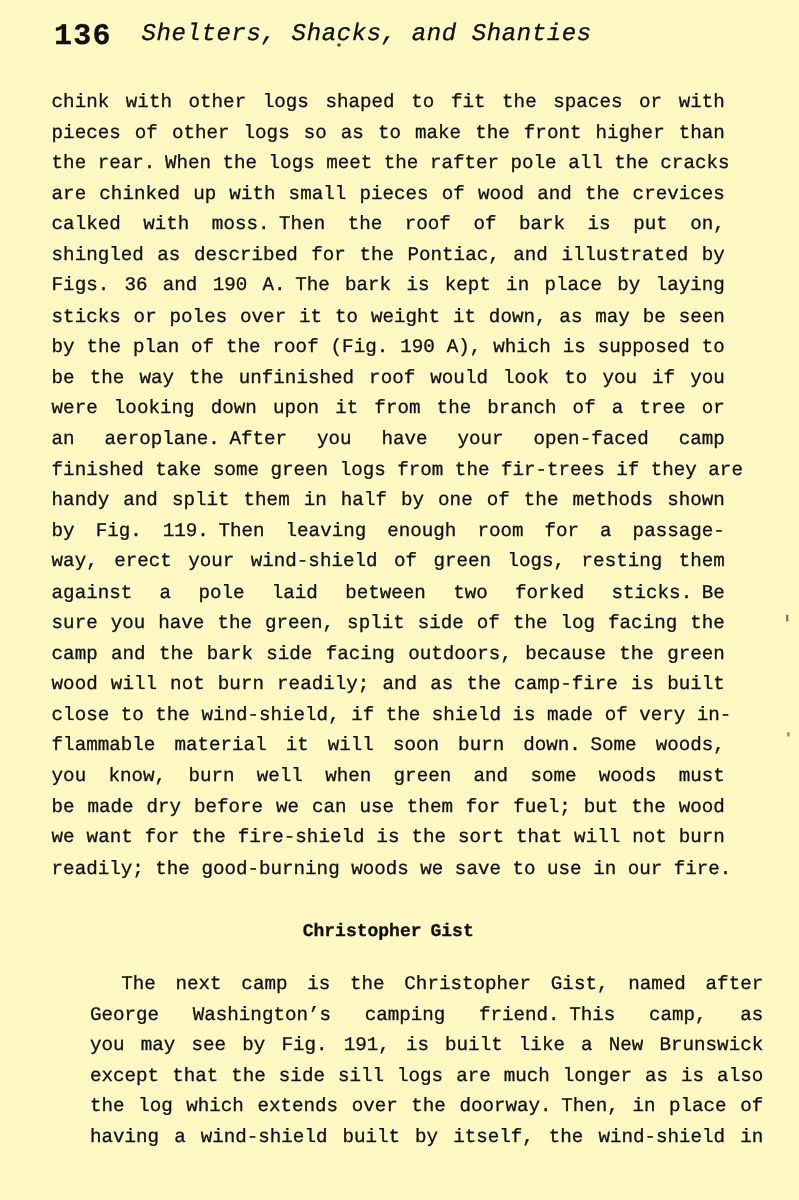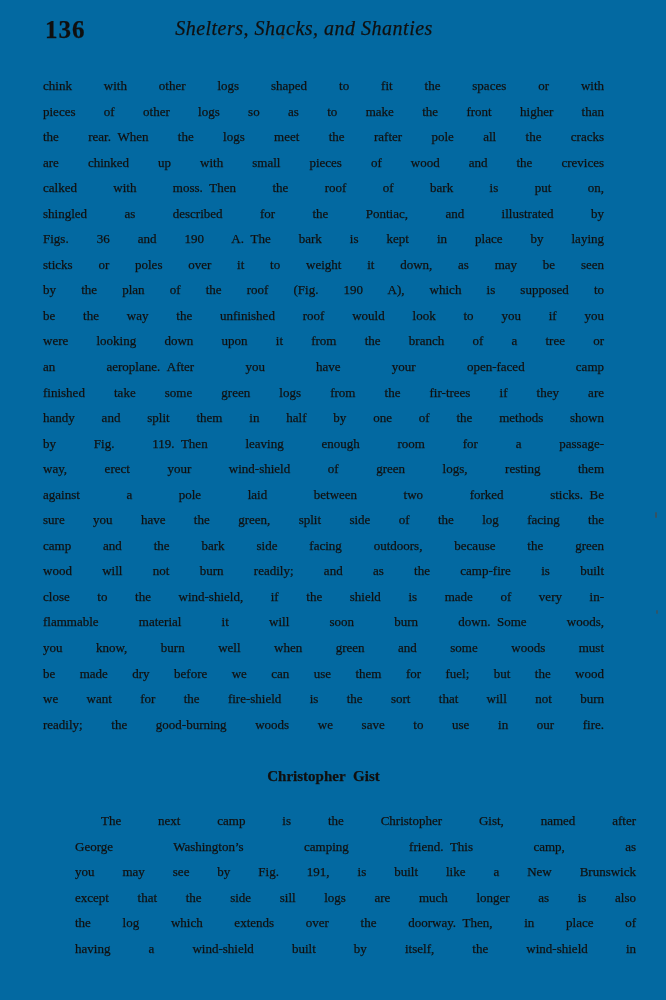--- a/index.html
+++ b/index.html
@@ -4,22 +4,22 @@
 <style>
   html, body {
     margin: 0;
     padding: 0;
     background: #ffffff;
   }
   .page {
     position: relative;
     width: 666px;
     height: 1000px;
-    background: #0369a1;
-    font-family: Liberation Serif, serif;
+    background: #fef9c3;
+    font-family: Liberation Mono, monospace;
     color: #0f0f0f;
     overflow: hidden;
     -webkit-text-stroke: 0.25px #141414;
   }
   .page-number {
     position: absolute;
     top: 16px;
     left: 45px;
     font-size: 25px;
     font-weight: bold;
@@ -34,21 +34,21 @@
     font-style: italic;
     font-size: 20px;
     font-weight: 500;
     letter-spacing: 0.5px;
     white-space: nowrap;
   }
   .text-col {
     position: absolute;
     left: 43px;
     width: 561px;
-    font-size: 13px;
+    font-size: 16px;
     line-height: 25.55px;
   }
   .para-1 { top: 73px; }
   .para-2 { top: 808px; margin-left: 32px; }
   .tline {
     text-align: justify;
     text-align-last: justify;
     height: 25.55px;
     overflow: visible;
     white-space: nowrap;

